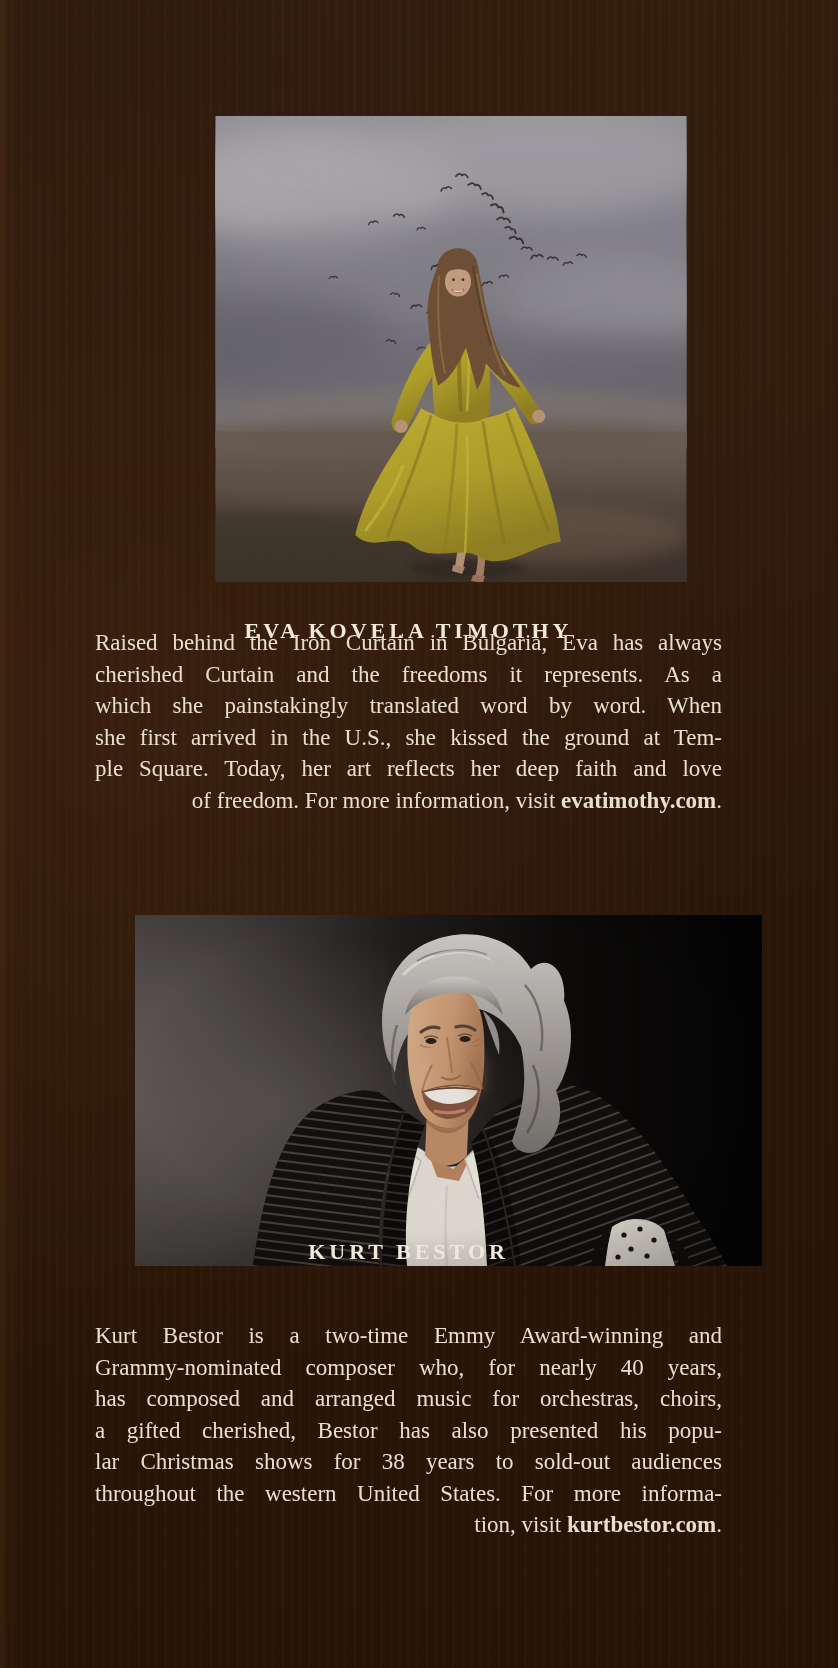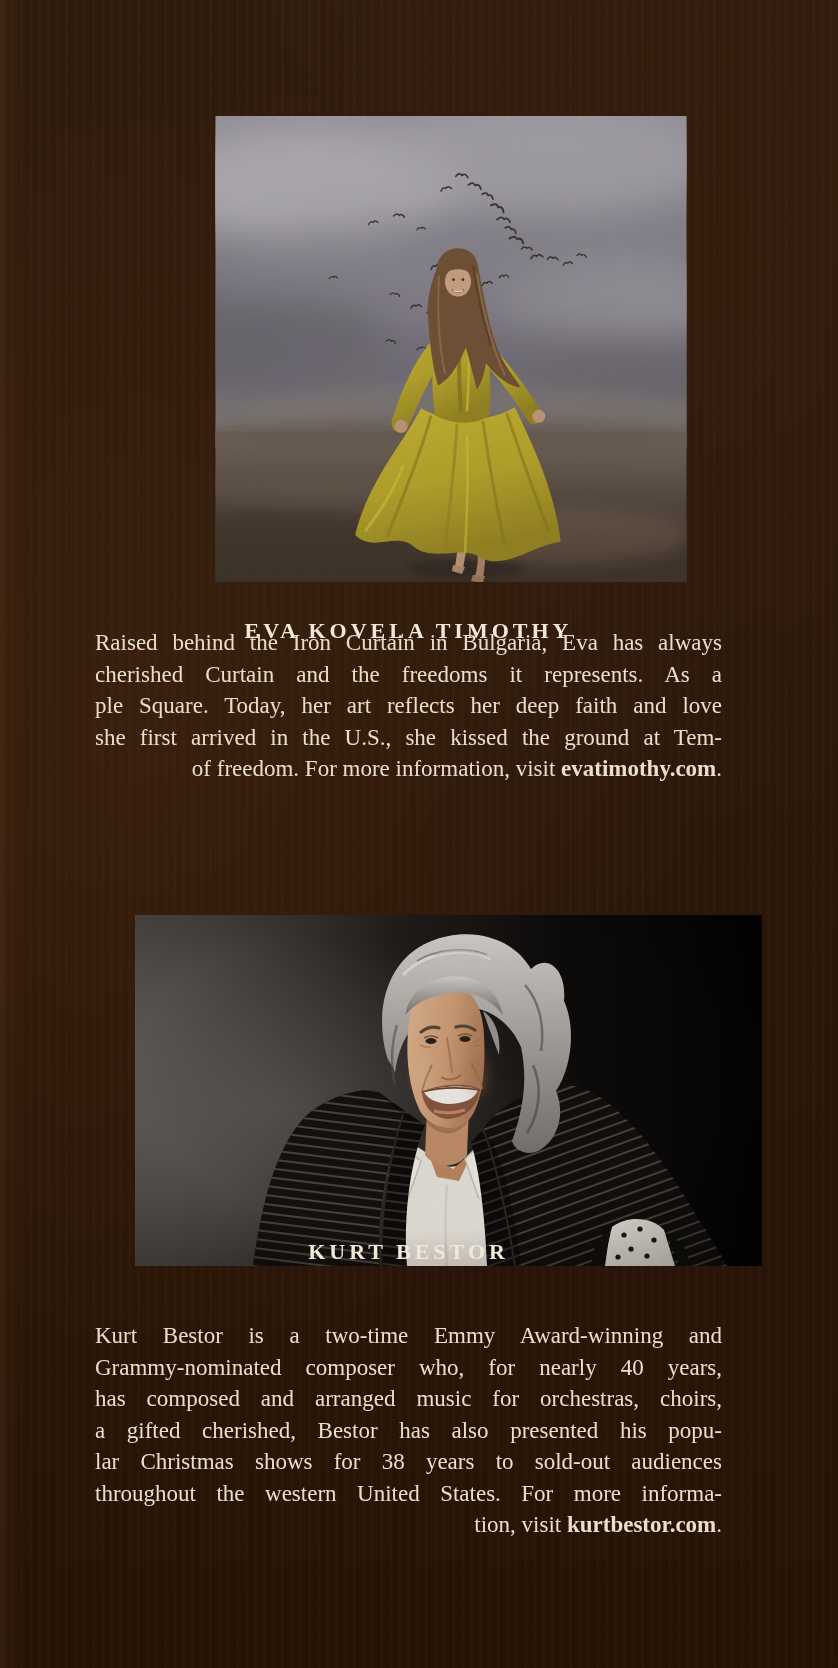--- a/index.html
+++ b/index.html
@@ -178,22 +178,23 @@
       <rect x="0" y="0" width="472" height="467" filter="url(#grain1)" opacity="0.10"></rect>
       <rect x="0" y="0" width="472" height="467" fill="none"></rect>
     </svg>
   </figure>
 
   <h2 class="heading" id="eva-heading">EVA KOVELA TIMOTHY</h2>
 
   <div class="bio" id="eva-bio">
     <div class="line">Raised behind the Iron Curtain in Bulgaria, Eva has always</div>
     <div class="line">cherished Curtain and the freedoms it represents. As a</div>
+    <div class="line">which she painstakingly translated word by word. When</div>
+    <div class="line">she first arrived in the U.S., she kissed the ground at Tem-</div>
     <div class="line">ple Square. Today, her art reflects her deep faith and love</div>
-    <div class="line">she first arrived in the U.S., she kissed the ground at Tem-</div>
     <div class="last-line">
       <span>of freedom. For more information, visit </span><span class="bold">evatimothy.com</span><span>.</span>
     </div>
   </div>
 
   <figure class="photo" id="photo-kurt">
     <svg width="627" height="351" viewBox="0 0 627 351" xmlns="http://www.w3.org/2000/svg">
       <defs>
         <linearGradient id="bg2" x1="0" y1="0" x2="1" y2="0">
           <stop offset="0" stop-color="#5e5855"></stop>

